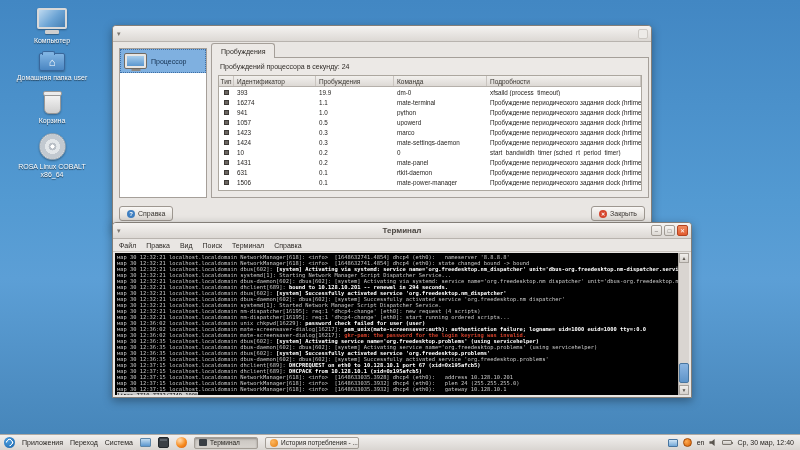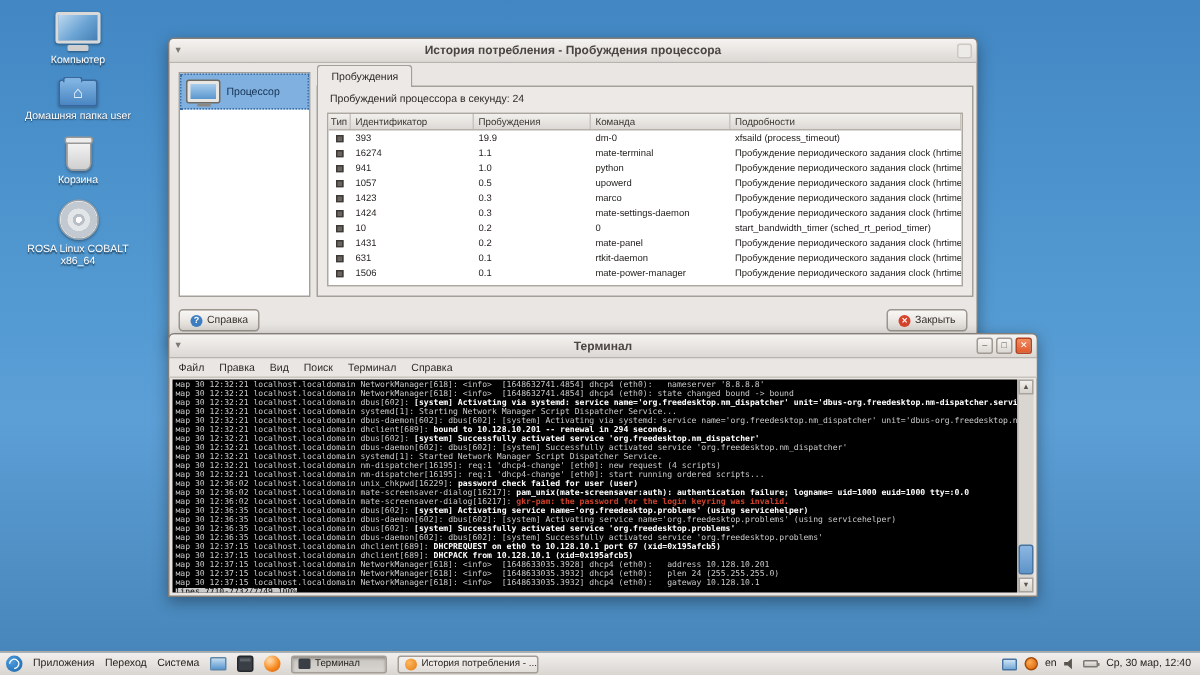--- a/index.html
+++ b/index.html
@@ -141,21 +141,20 @@
     </div>
     <div class="dicon">
       <div class="dart cd-disc"></div>
       <div class="dlabel">ROSA Linux COBALT x86_64</div>
     </div>
   </div>
 
 <div class="window power">
   <div class="titlebar">
     <span class="winmenu-ico">▾</span>
-    <span class="wtitle">История потребления - Пробуждения процессора</span>
     <span class="pw-close-faint"></span>
   </div>
   <div class="sidebar">
     <div class="sb-item">
       <span class="monitor-ico"></span>
       <span class="sb-label">Процессор</span>
     </div>
   </div>
   <div class="tab">
     <span>Пробуждения</span>

